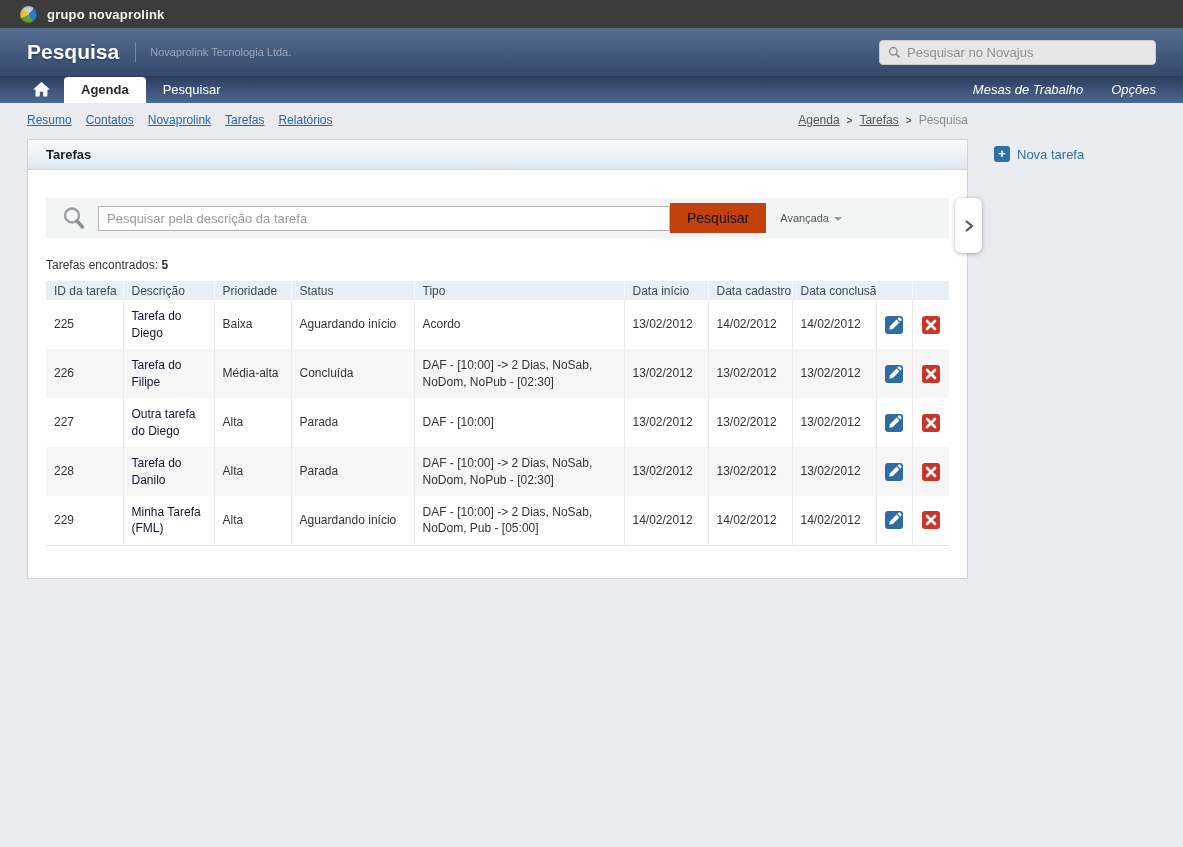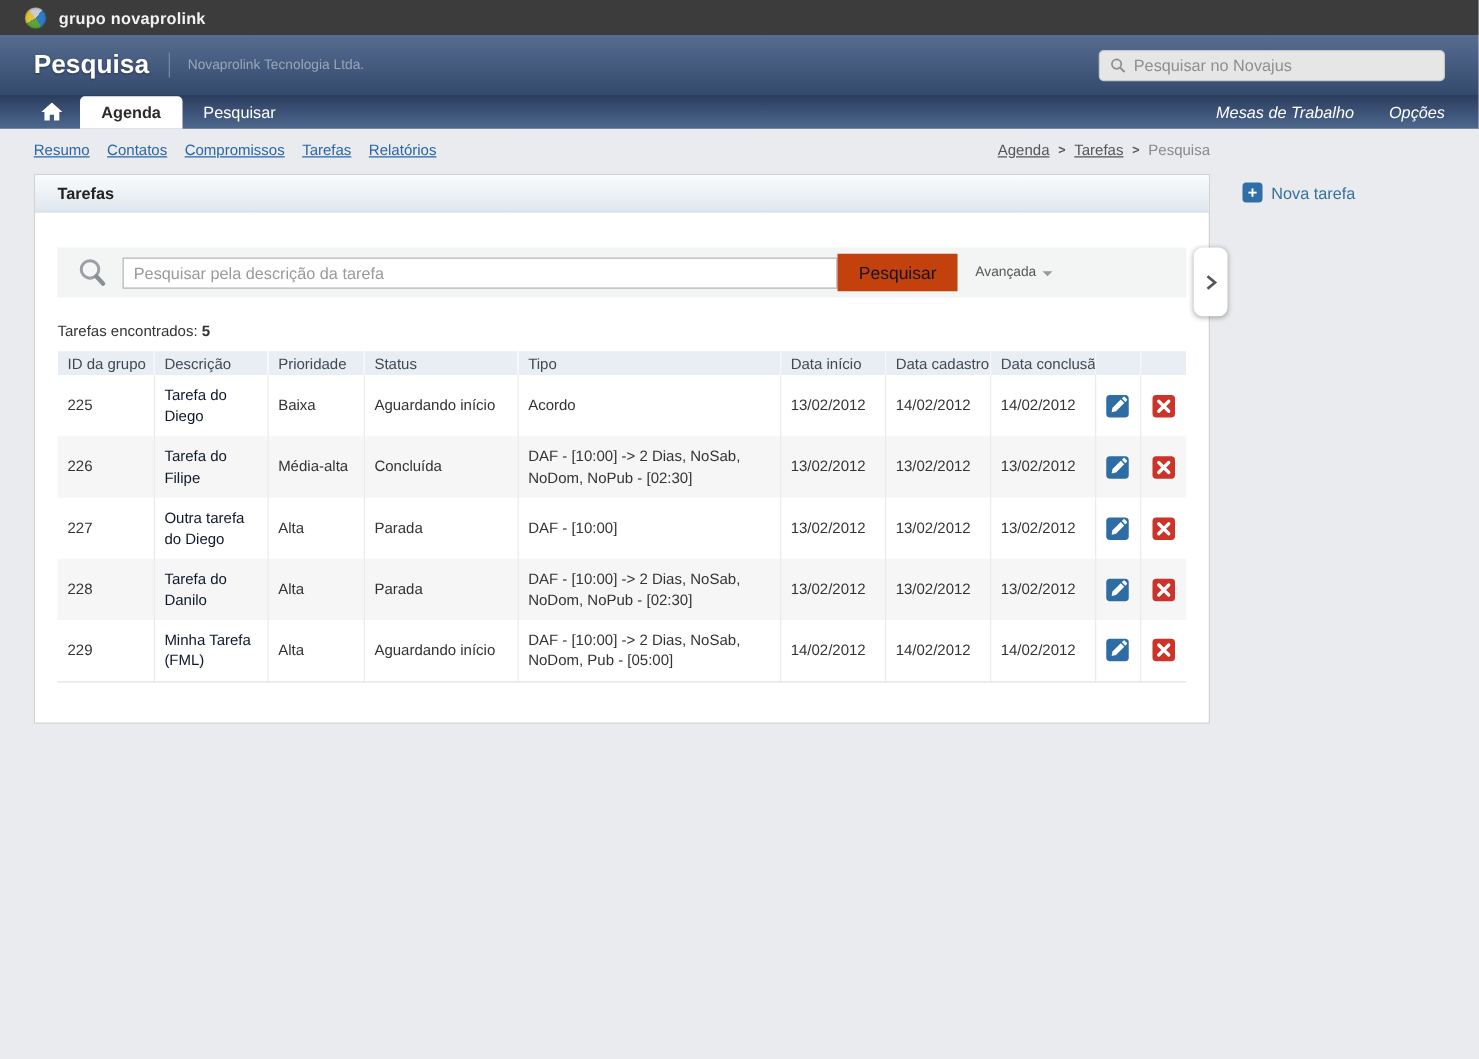--- a/index.html
+++ b/index.html
@@ -202,21 +202,21 @@
     <a href="#">Opções</a>
   </div>
 </div>
 
 <div class="content">
 
   <div class="crumbs-row">
     <div class="subnav">
       <a href="#">Resumo</a>
       <a href="#">Contatos</a>
-      <a href="#">Compromissos</a>
+      <a href="#">Novaprolink</a>
       <a href="#">Tarefas</a>
       <a href="#">Relatórios</a>
     </div>
     <div class="breadcrumb">
       <a href="#">Agenda</a>
       <span class="bc-sep">&gt;</span>
       <a href="#">Tarefas</a>
       <span class="bc-sep">&gt;</span>
       <span class="bc-current">Pesquisa</span>
     </div>
@@ -249,21 +249,21 @@
           </div>
         </div>
 
         <div class="results-line">
           <span>Tarefas encontrados:</span> <b>5</b>
         </div>
 
         <table class="tasks">
           <thead>
             <tr>
-                <th class="col0">ID da grupo</th>
+                <th class="col0">ID da tarefa</th>
                 <th class="col1">Descrição</th>
                 <th class="col2">Prioridade</th>
                 <th class="col3">Status</th>
                 <th class="col4">Tipo</th>
                 <th class="col5">Data início</th>
                 <th class="col6">Data cadastro</th>
                 <th class="col7">Data conclusão</th>
                 <th class="col8"></th>
                 <th class="col9"></th>
               </tr>

